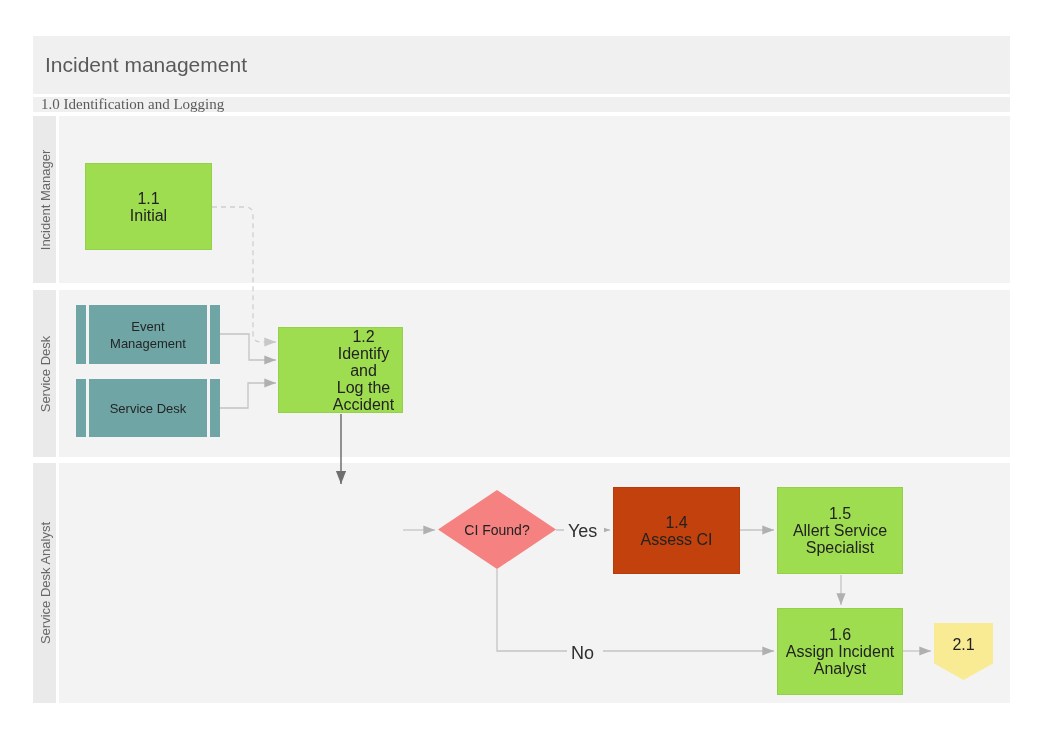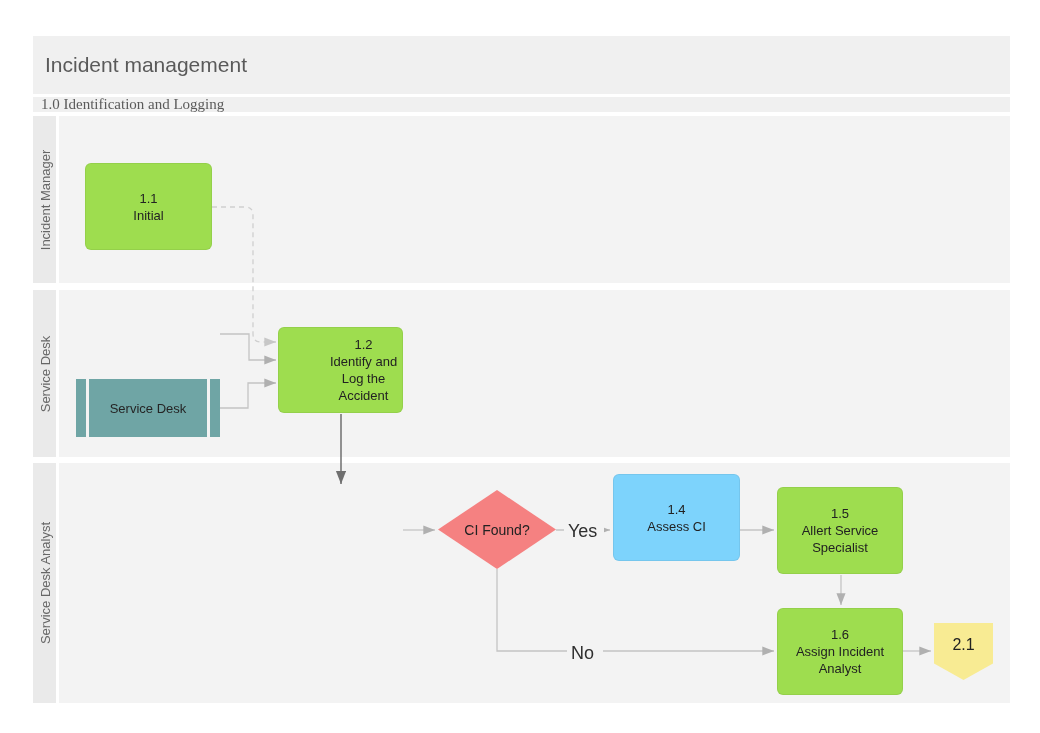--- a/index.html
+++ b/index.html
@@ -34,21 +34,21 @@
     background: #f3f3f3;
   }
 
   
   svg.connectors { position: absolute; left: 0; top: 0; pointer-events: none; }
 
   
   .node {
     position: absolute; box-sizing: border-box;
     display: flex; flex-direction: column; align-items: center; justify-content: center;
-    text-align: center; color: #222222; font-size: 13px; line-height: 17px; border-radius: 6px;
+    text-align: center; color: #222222; font-size: 16px; line-height: 17px;
   }
   .node .nid { display: block; }
   .node .nlabel { display: block; white-space: pre-line; }
   .node.rect { border: 1px solid rgba(0,0,0,0.06); }
 
   
   .ppnode { position: absolute; display: flex; }
   .ppnode .pp-bar { width: 10px; height: 100%; }
   .ppnode .pp-gap { width: 3px; height: 100%; background: transparent; }
   .ppnode .pp-fill {
@@ -128,20 +128,28 @@
     <path d="M841,575 V605" fill="none" stroke="#c4c4c4" stroke-width="1.3" marker-end="url(#arr-gray)"></path>
     <path d="M497,569 V651 H774" fill="none" stroke="#c4c4c4" stroke-width="1.3" marker-end="url(#arr-gray)"></path>
     <path d="M903,651 H931" fill="none" stroke="#c4c4c4" stroke-width="1.3" marker-end="url(#arr-gray)"></path>
   </svg>
 
   <div class="node rect" style="left: 85px; top: 163px; width: 127px; height: 87px; background-color: rgb(158, 221, 79);">
     <span class="nid">1.1</span>
     <span class="nlabel">Initial</span>
   </div>
 
+  <div class="ppnode" style="left:76px;top:305px;width:144px;height:59px">
+    <div class="pp-bar" style="background-color: rgb(111, 165, 165);"></div>
+    <div class="pp-gap"></div>
+    <div class="pp-fill" style="background-color: rgb(111, 165, 165);">Event
+Management</div>
+    <div class="pp-gap"></div>
+    <div class="pp-bar" style="background-color: rgb(111, 165, 165);"></div>
+  </div>
 
   <div class="ppnode" style="left:76px;top:379px;width:144px;height:58px">
     <div class="pp-bar" style="background-color: rgb(111, 165, 165);"></div>
     <div class="pp-gap"></div>
     <div class="pp-fill" style="background-color: rgb(111, 165, 165);">Service Desk</div>
     <div class="pp-gap"></div>
     <div class="pp-bar" style="background-color: rgb(111, 165, 165);"></div>
   </div>
 
   <div class="node rect" style="left: 278px; top: 327px; width: 125px; height: 86px; background-color: rgb(158, 221, 79); padding-left: 46px;">
@@ -149,21 +157,21 @@
     <span class="nlabel">Identify and
 Log the
 Accident</span>
   </div>
 
 
   <div class="diamond" style="left: 438px; top: 490px; width: 118px; height: 79px; background-color: rgb(245, 129, 129);">
     <span>CI Found?</span>
   </div>
 
-  <div class="node rect" style="left: 613px; top: 474px; width: 127px; height: 87px; background-color: #7dd3fc;">
+  <div class="node rect" style="left: 613px; top: 487px; width: 127px; height: 87px; background-color: #c2410c;">
     <span class="nid">1.4</span>
     <span class="nlabel">Assess CI</span>
   </div>
 
   <div class="node rect" style="left: 777px; top: 487px; width: 126px; height: 87px; background-color: rgb(158, 221, 79);">
     <span class="nid">1.5</span>
     <span class="nlabel">Allert Service
 Specialist</span>
   </div>
 

